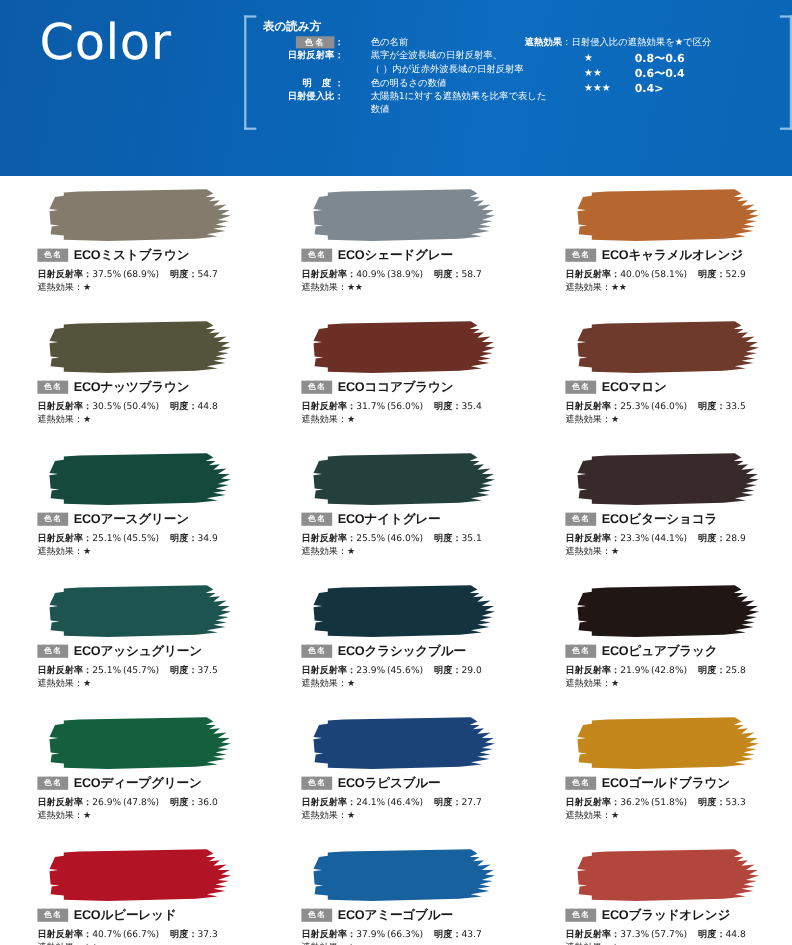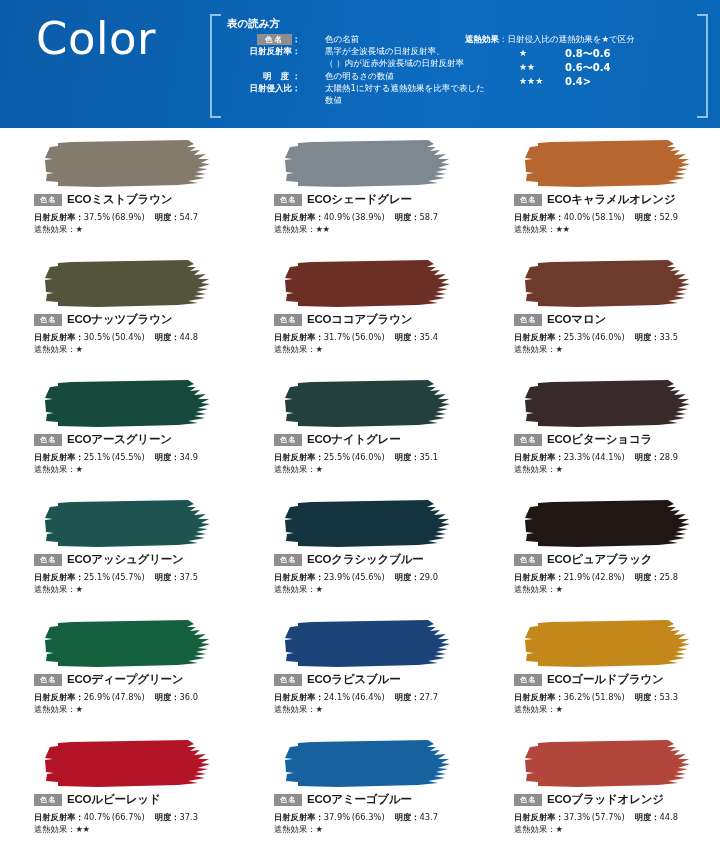--- a/index.html
+++ b/index.html
@@ -7,37 +7,37 @@
     width:720px;height:859px;
     background:#ffffff;
     font-family:"Liberation Sans","DejaVu Sans",sans-serif;
     overflow:hidden;
     position:relative;
   }
 
   
   .header{
     position:relative;
-    width:720px;height:128px;
+    width:720px;height:160px;
     background:linear-gradient(100deg,#0b5ca8 0%,#0a63b4 35%,#0d6cc0 62%,#0a66b6 100%);
     overflow:hidden;
   }
   .header-title{
     position:absolute;left:36px;top:14px;
     color:#ffffff;
     font-size:45px;
     line-height:49px;
     font-weight:400;
     letter-spacing:0.5px;
     font-family:"DejaVu Sans",sans-serif;
   }
   .header-title span{display:block;}
 
   .legend{
-    position:absolute;left:210px;top:14px;
+    position:absolute;left:222px;top:14px;
     width:480px;height:100px;
   }
   .bracket-l,.bracket-r{
     position:absolute;top:0;width:9px;height:100px;
     border-top:2px solid #8fc0e8;
     border-bottom:2px solid #8fc0e8;
   }
   .bracket-l{left:0;border-left:2px solid #8fc0e8;}
   .bracket-r{right:-18px;border-right:2px solid #8fc0e8;}
 

